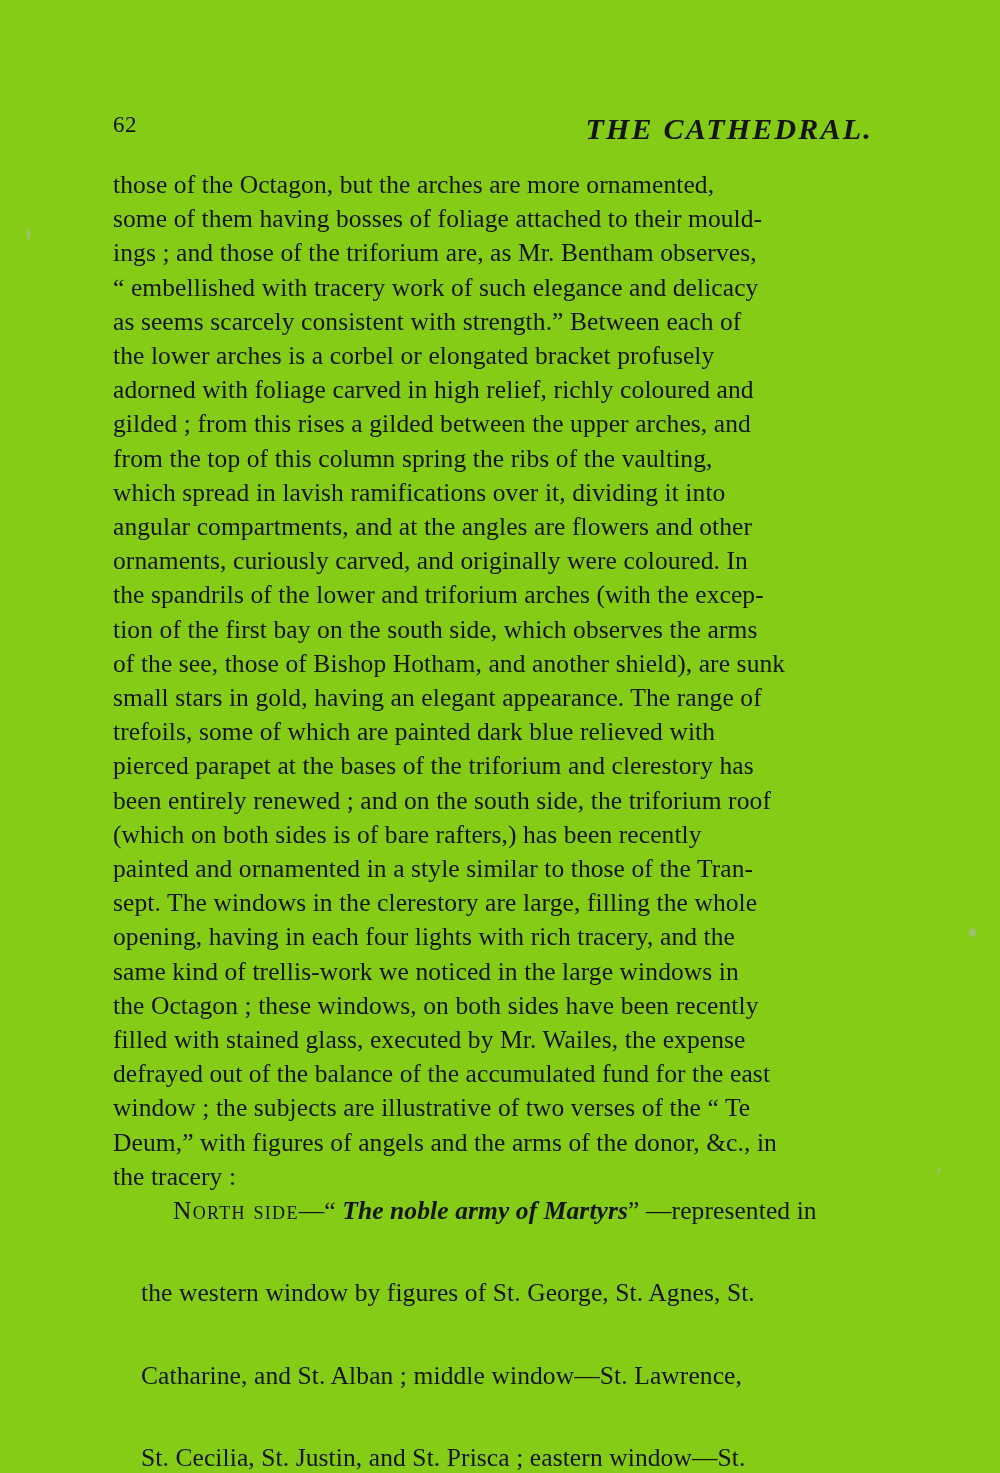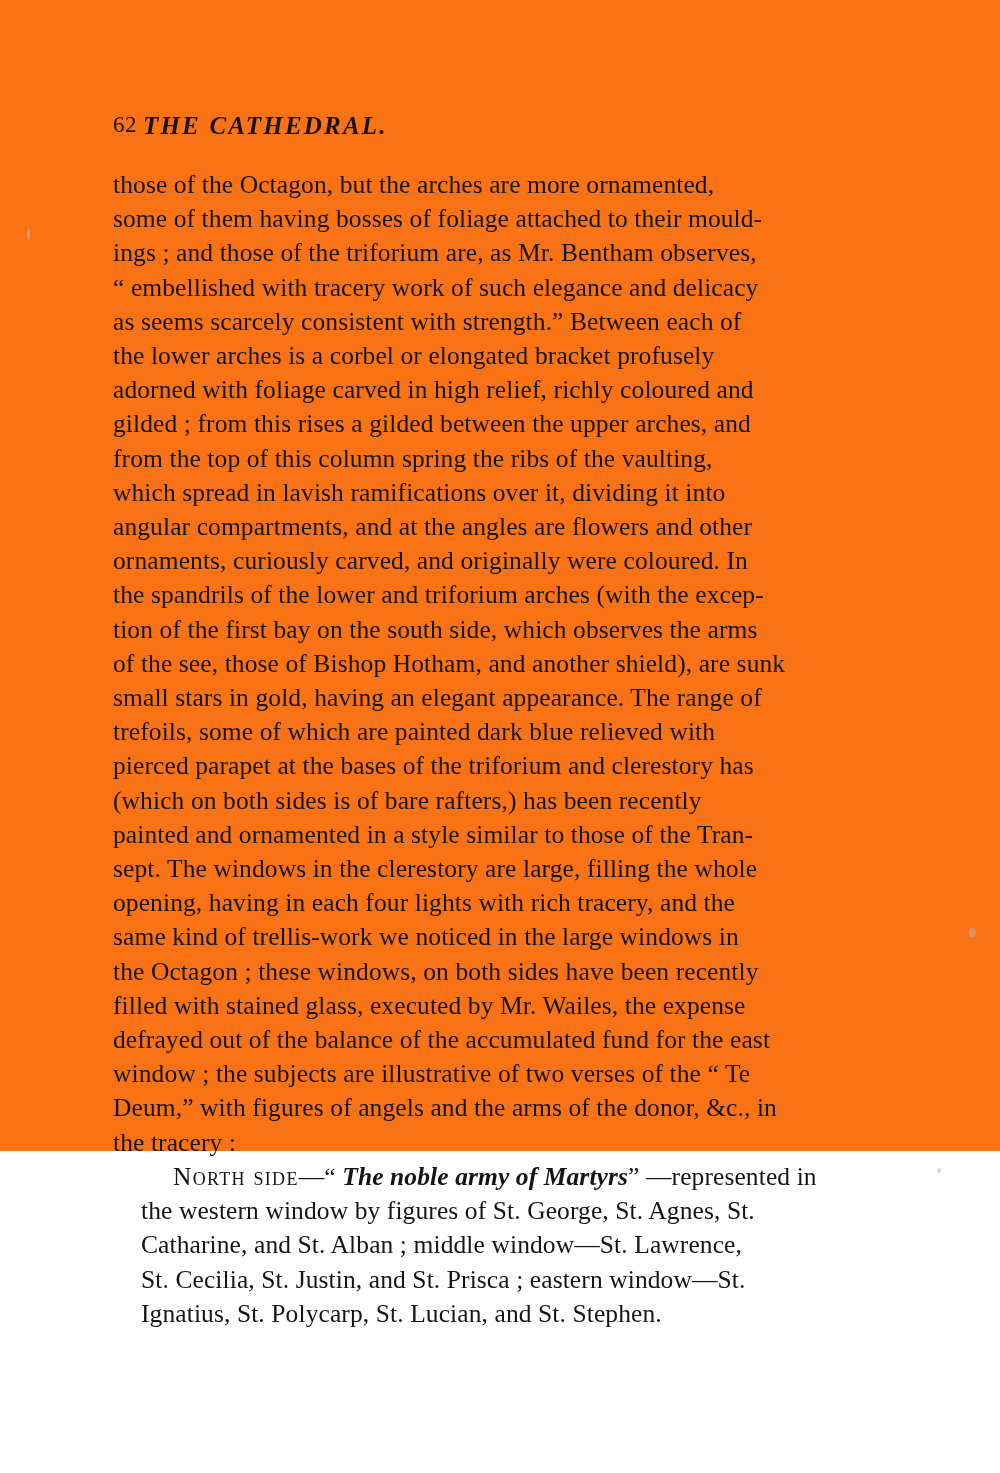--- a/index.html
+++ b/index.html
@@ -12,22 +12,22 @@
     height: 1473px;
     font-family: "Liberation Serif", serif;
     color: #1a1a1a;
     position: relative;
     overflow: hidden;
   }
   .page {
     position: absolute;
     top: 0; left: 0;
     width: 1000px;
-    height: 1151px;
-    background: #f97316;
+    height: 1473px;
+    background: #84cc16;
   }
   .header {
     position: absolute;
     top: 112px;
     left: 113px;
     width: 760px;
     height: 30px;
   }
   .folio {
     position: absolute;
@@ -35,24 +35,24 @@
     top: 0;
     font-size: 23px;
     letter-spacing: 0.5px;
     color: #141414;
   }
   .running-title {
     position: absolute;
     left: 0;
     top: 0;
     width: 760px;
-    text-align: left;
+    text-align: right;
     font-style: italic;
     font-weight: 700;
-    font-size: 25px;
+    font-size: 30px;
     letter-spacing: 2.2px;
     color: #141414;
     padding-left: 30px;
     box-sizing: border-box;
   }
   .body-text {
     position: absolute;
     top: 168px;
     left: 113px;
     width: 760px;
@@ -63,20 +63,21 @@
     color: #151515;
     white-space: nowrap;
     letter-spacing: 0.1px;
     font-family: Liberation Serif, serif;
   }
   .indent-para {
     padding-left: 60px;
   }
   .indent-hang {
     padding-left: 28px;
+    margin-top: 48px;
   }
   .smallcaps {
     font-variant: small-caps;
     letter-spacing: 1.3px;
   }
   .italic {
     font-style: italic;
     font-weight: 700;
   }
   .speck {
@@ -110,20 +111,21 @@
     <div class="line">from the top of this column spring the ribs of the vaulting,</div>
     <div class="line">which spread in lavish ramifications over it, dividing it into</div>
     <div class="line">angular compartments, and at the angles are flowers and other</div>
     <div class="line">ornaments, curiously carved, and originally were coloured.    In</div>
     <div class="line">the spandrils of the lower and triforium arches (with the excep-</div>
     <div class="line">tion of the first bay on the south side, which observes the arms</div>
     <div class="line">of the see, those of Bishop Hotham, and another shield), are sunk</div>
     <div class="line">small stars in gold, having an elegant appearance. The range of</div>
     <div class="line">trefoils, some of which are painted dark blue relieved with</div>
     <div class="line">pierced parapet at the bases of the triforium and clerestory has</div>
+    <div class="line">been entirely renewed ; and on the south side, the triforium roof</div>
     <div class="line">(which on both sides is of bare rafters,) has been recently</div>
     <div class="line">painted and ornamented in a style similar to those of the Tran-</div>
     <div class="line">sept.   The windows in the clerestory are large, filling the whole</div>
     <div class="line">opening, having in each four lights with rich tracery, and the</div>
     <div class="line">same kind of trellis-work we noticed in the large windows in</div>
     <div class="line">the Octagon ; these windows, on both sides have been recently</div>
     <div class="line">filled with stained glass, executed by Mr. Wailes, the expense</div>
     <div class="line">defrayed out of the balance of the accumulated fund for the east</div>
     <div class="line">window ; the subjects are illustrative of two verses of the “ Te</div>
     <div class="line">Deum,” with figures of angels and the arms of the donor, &amp;c., in</div>

